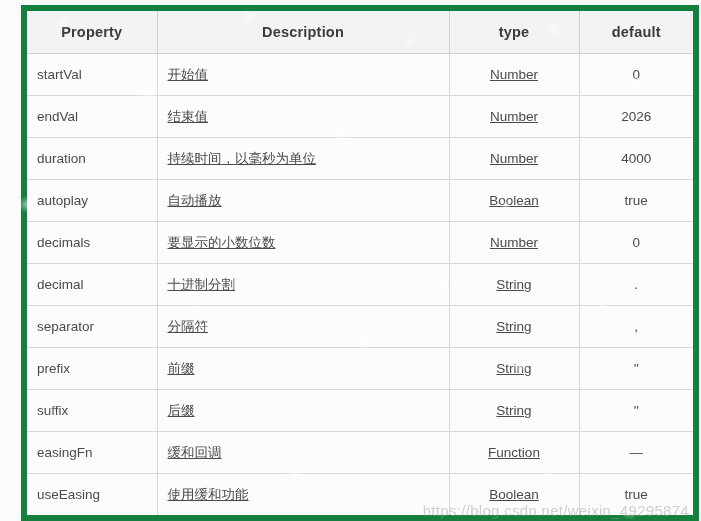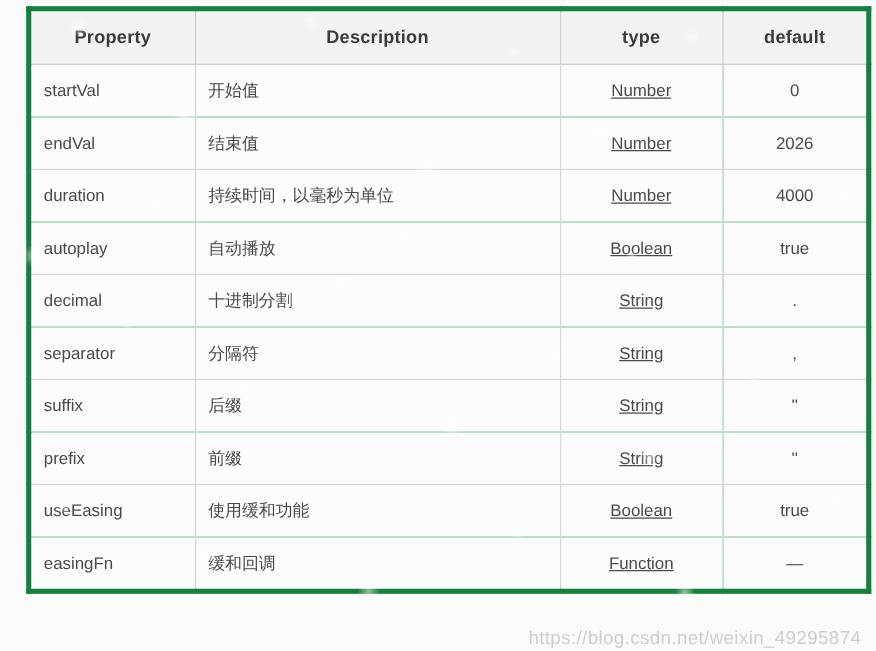--- a/index.html
+++ b/index.html
@@ -28,22 +28,22 @@
     position: absolute;
     left: 21px;
     top: 5px;
     width: 672px;
   }
 
   table.props {
     border-collapse: collapse;
     table-layout: fixed;
     width: 672px;
-    background: #86efac;
-    border: 4px solid #15803d;
+    background: #bef264;
+    border: 6px solid #15803d;
   }
 
   table.props col.c-prop { width: 133px; }
   table.props col.c-desc { width: 292px; }
   table.props col.c-type { width: 130px; }
   table.props col.c-def  { width: 117px; }
 
   table.props thead th {
     background: #f3f3f3;
     border: 1px solid #cfcfcf;
@@ -71,20 +71,21 @@
   td.cell-prop {
     text-align: left;
     padding-left: 16px;
     color: #4a4a4a;
   }
   td.cell-desc {
     text-align: left;
     padding-left: 14px;
     color: #4a4a4a;
     font-size: 13.5px;
+    text-decoration: underline;
   }
   td.cell-type {
     text-align: center;
     color: #4a4a4a;
     text-decoration: underline;
   }
   td.cell-def {
     text-align: center;
     color: #4a4a4a;
     font-size: 13px;
@@ -156,54 +157,60 @@
             <td class="cell-type">Number</td>
             <td class="cell-def">4000</td>
           </tr>
           <tr>
             <td class="cell-prop">autoplay</td>
             <td class="cell-desc">自动播放</td>
             <td class="cell-type">Boolean</td>
             <td class="cell-def">true</td>
           </tr>
           <tr>
+            <td class="cell-prop">decimals</td>
+            <td class="cell-desc">要显示的小数位数</td>
+            <td class="cell-type">Number</td>
+            <td class="cell-def">0</td>
+          </tr>
+          <tr>
             <td class="cell-prop">decimal</td>
             <td class="cell-desc">十进制分割</td>
             <td class="cell-type">String</td>
             <td class="cell-def">.</td>
           </tr>
           <tr>
             <td class="cell-prop">separator</td>
             <td class="cell-desc">分隔符</td>
             <td class="cell-type">String</td>
             <td class="cell-def">,</td>
           </tr>
           <tr>
+            <td class="cell-prop">prefix</td>
+            <td class="cell-desc">前缀</td>
+            <td class="cell-type">String</td>
+            <td class="cell-def">''</td>
+          </tr>
+          <tr>
             <td class="cell-prop">suffix</td>
             <td class="cell-desc">后缀</td>
             <td class="cell-type">String</td>
             <td class="cell-def">''</td>
           </tr>
           <tr>
-            <td class="cell-prop">prefix</td>
-            <td class="cell-desc">前缀</td>
-            <td class="cell-type">String</td>
-            <td class="cell-def">''</td>
+            <td class="cell-prop">easingFn</td>
+            <td class="cell-desc">缓和回调</td>
+            <td class="cell-type">Function</td>
+            <td class="cell-def">—</td>
           </tr>
           <tr>
             <td class="cell-prop">useEasing</td>
             <td class="cell-desc">使用缓和功能</td>
             <td class="cell-type">Boolean</td>
             <td class="cell-def">true</td>
-          </tr>
-          <tr>
-            <td class="cell-prop">easingFn</td>
-            <td class="cell-desc">缓和回调</td>
-            <td class="cell-type">Function</td>
-            <td class="cell-def">—</td>
           </tr>
         </tbody>
     </table>
   </div>
 
   <div class="specks">
     <div class="speck" style="left:55px;  top:14px;  width:16px; height:16px;"></div>
     <div class="speck" style="left:137px; top:82px;  width:22px; height:22px;"></div>
     <div class="speck" style="left:242px; top:10px;  width:14px; height:14px;"></div>
     <div class="speck" style="left:205px; top:62px;  width:10px; height:10px;"></div>

